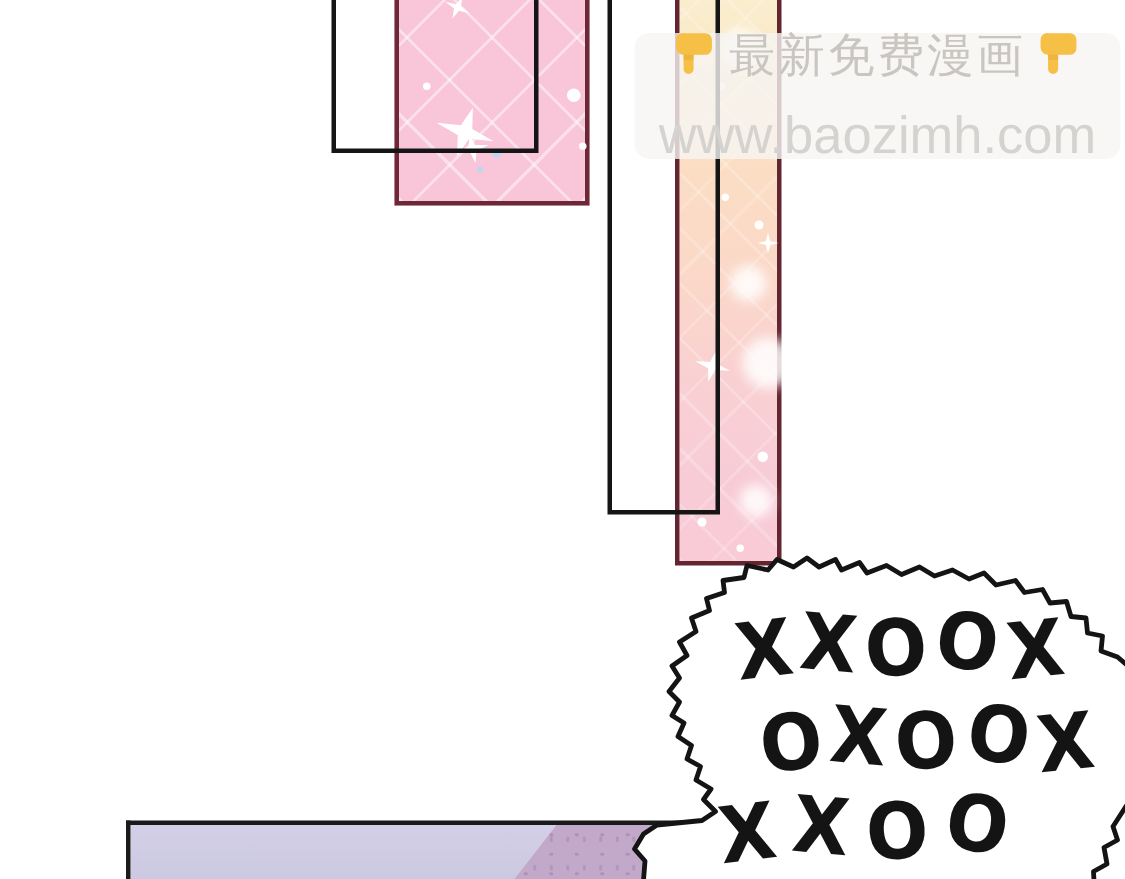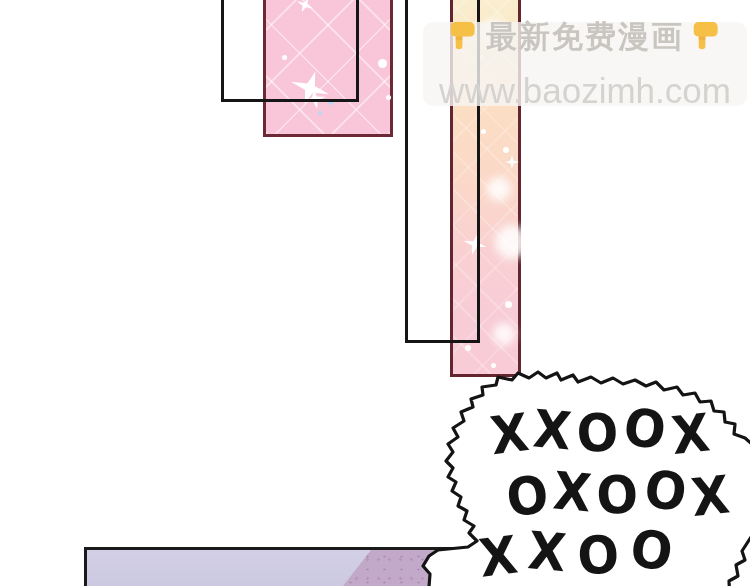--- a/index.html
+++ b/index.html
@@ -47,21 +47,21 @@
     transform:translateX(-50%);}
   .bl1{left:601px;top:406px;letter-spacing:3px;}
   .bl2{left:619px;top:468px;letter-spacing:3px;}
   .bl3{left:580px;top:528px;letter-spacing:9px;}
 
   
   .watermark{position:absolute;left:423px;top:22px;width:324px;height:84px;
     background:rgba(246,245,243,.8);border-radius:10px;z-index:6;
     display:flex;flex-direction:column;align-items:center;justify-content:center;}
   .wm-row1{display:flex;align-items:center;gap:9px;height:40px;}
-  .wm-cjk{font-size:31px;font-weight:700;letter-spacing:2px;color:#c9c6c1;
+  .wm-cjk{font-size:31px;font-weight:400;letter-spacing:2px;color:#c9c6c1;
     font-family:"Liberation Sans",sans-serif;line-height:1;}
   .wm-url{font-size:35px;color:#d5d3d0;letter-spacing:0px;line-height:1;margin-top:21px;
     font-family:"Liberation Sans",sans-serif;}
   .hand{width:27px;height:30px;display:block;}
 </style>
 </head>
 <body>
 
 <div id="canvas">
 

